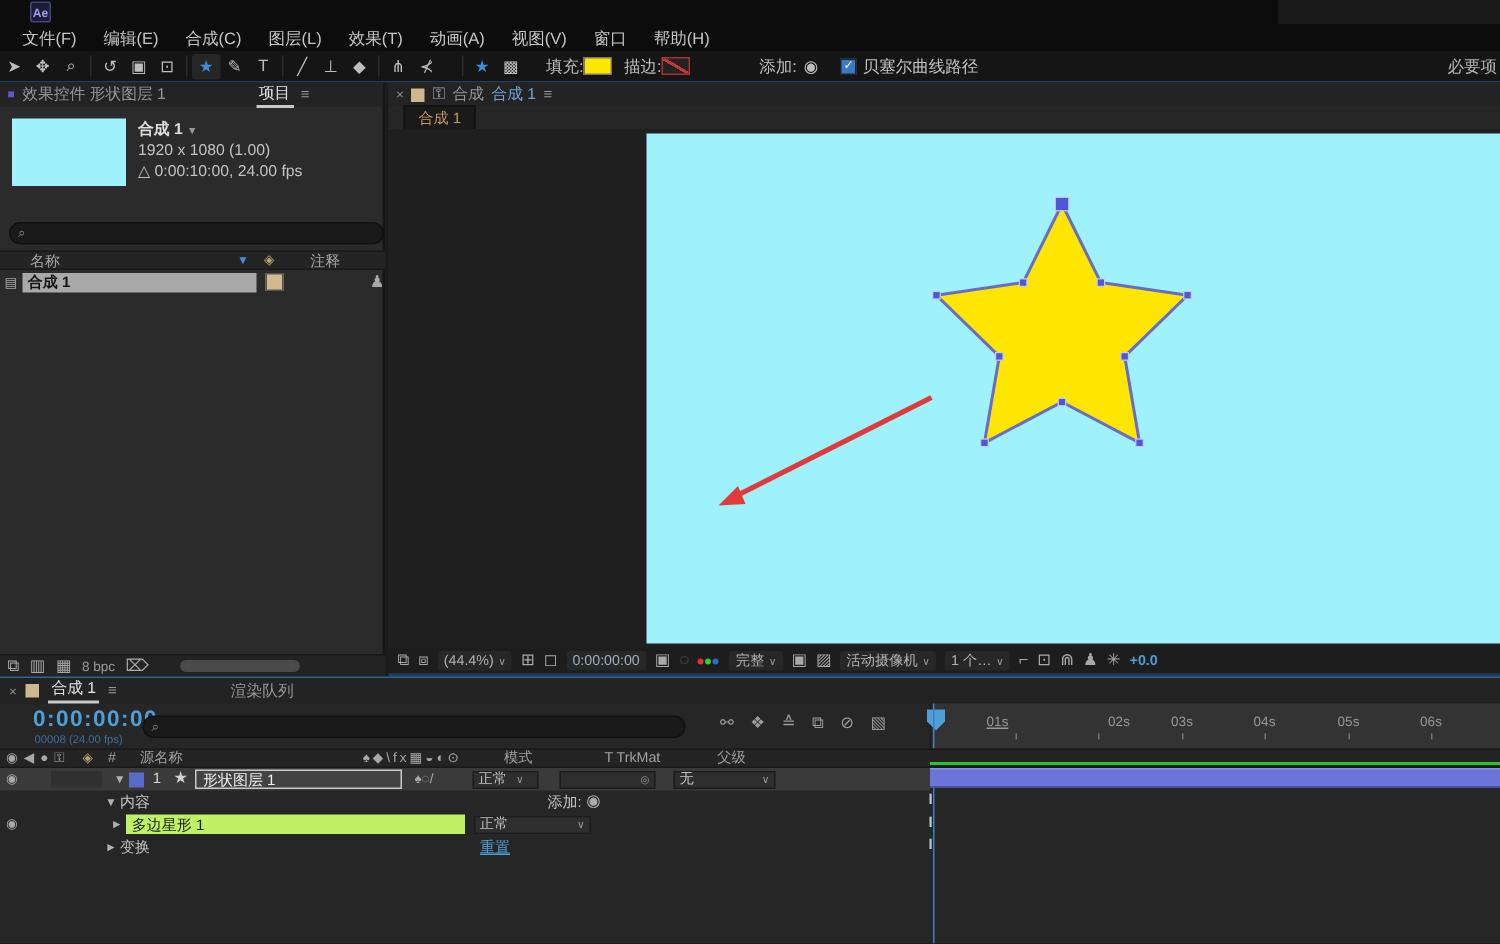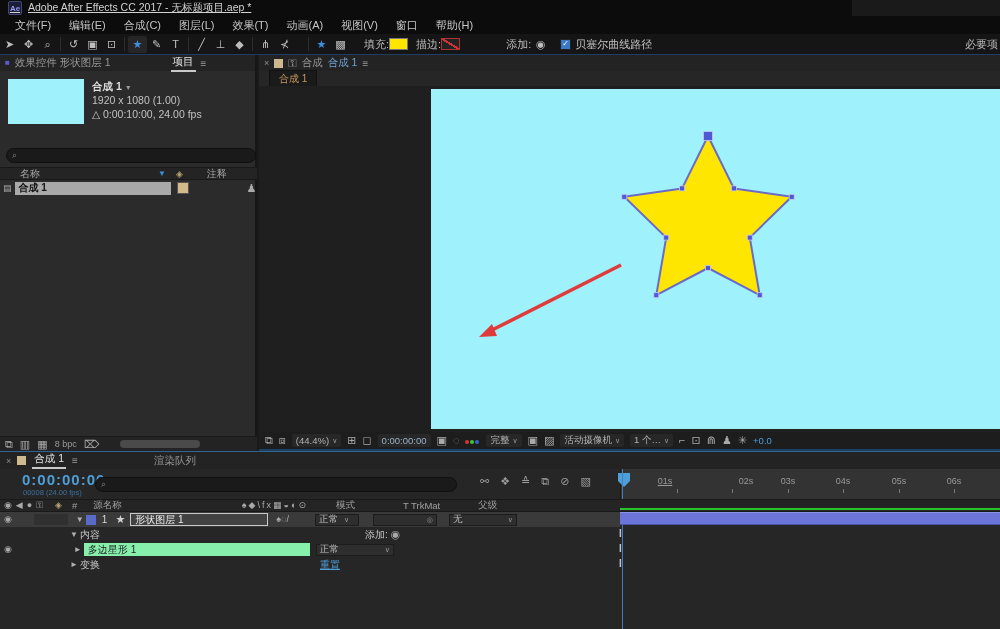--- a/index.html
+++ b/index.html
@@ -4,21 +4,21 @@
 <style>
   html,body{margin:0;padding:0;background:#1a1a1a;}
   body{width:1000px;height:629px;position:relative;overflow:hidden;
        font-family:"Liberation Sans","DejaVu Sans",sans-serif;color:#c8c8c8;
        -webkit-font-smoothing:antialiased;}
   .abs{position:absolute;}
   .row{display:flex;align-items:center;}
   .ic{color:#a9a9a9;font-size:11px;line-height:1;display:inline-block;text-align:center;}
   .dim{color:#8a8a8a;}
   
-  #titlebar{left:0;top:0;width:852px;height:16px;background:#0c0c0c;gap:6px;padding-left:8px;box-sizing:border-box;font-size:10.5px;color:#d2d2d2;text-decoration:underline;}
+  #titlebar{left:0;top:0;width:852px;height:16px;background:#0c0c0c;gap:6px;padding-left:20px;box-sizing:border-box;font-size:10.5px;color:#d2d2d2;}
   .ae-badge{width:12px;height:12px;background:#1d1d38;color:#9999ee;font-size:8px;font-weight:bold;
             display:flex;align-items:center;justify-content:center;border:1px solid #45457e;border-radius:2px;}
   #menubar{left:0;top:16px;width:1000px;height:18px;background:#0c0c0c;gap:0;font-size:11px;color:#c6c6c6;padding-left:6px;box-sizing:border-box;}
   #menubar .mi{padding:2px 9px;cursor:default;}
   #toolbar{left:0;top:34px;width:1000px;height:21px;background:#151515;border-bottom:1px solid #1d3f63;box-sizing:border-box;font-size:11px;}
   .tool{width:19px;height:17px;display:flex;align-items:center;justify-content:center;color:#bdbdbd;font-size:11px;}
   .tool.active{color:#3e8edd;background:#262626;border-radius:2px;}
   .tsep{width:1px;height:14px;background:#2c2c2c;margin:0 3px;}
   .swatch{width:19px;height:12px;display:inline-block;border:1px solid #777;box-sizing:border-box;}
   .swatch.none{background:linear-gradient(to top right,#222 44%,#c33 44%,#c33 56%,#222 56%);border-color:#a33;}
@@ -68,21 +68,20 @@
   .track{position:absolute;left:620px;width:380px;}
   #playhead-line{left:622px;top:17px;width:1px;height:160px;background:#3f7fbf;}
   .ibeam{color:#b9c4d8;font-size:10px;font-weight:bold;}
   .expander{font-size:8px;color:#b0b0b0;width:10px;display:inline-block;}
 </style>
 </head>
 <body>
 
 <div class="abs row" id="titlebar">
   <span class="ae-badge">Ae</span>
-  <span>Adobe After Effects CC 2017 - 无标题项目.aep *</span>
 </div>
 
 <div class="abs row" id="menubar">
   <span class="mi">文件(F)</span>
   <span class="mi">编辑(E)</span>
   <span class="mi">合成(C)</span>
   <span class="mi">图层(L)</span>
   <span class="mi">效果(T)</span>
   <span class="mi">动画(A)</span>
   <span class="mi">视图(V)</span>
@@ -225,21 +224,21 @@
     </span>
     <span class="chip">
       <span>1 个…</span>
         <span class="ddv">∨</span>
     </span>
     <span class="ic">⌐</span>
     <span class="ic">⊡</span>
     <span class="ic">⋒</span>
     <span class="ic">♟</span>
     <span class="ic">✳</span>
-    <span style="color:#4e9ed8;">+0.0</span>
+    <span style="color:#4e9ed8;font-weight:bold;">+0.0</span>
   </div>
 </div>
 
 <div class="abs" id="timeline-panel">
   <div id="tl-tabs">
     <span class="dim" style="font-size:9px;">×</span>
     <span style="width:9px;height:9px;background:#cdb98d;display:inline-block;"></span>
     <span class="ptab-active">合成 1</span>
     <span class="hamburger">≡</span>
     <span class="ptab" style="margin-left:70px;">渲染队列</span>
@@ -321,21 +320,21 @@
   <div class="tl-row" style="left:0;top:75px;">
     <span class="expander" style="margin-left:70px;">▼</span>
     <span style="color:#c4c4c4;">内容</span>
     <span style="margin-left:265px;color:#c4c4c4;">添加:</span>
     <span class="ic" style="margin-left:3px;">◉</span>
   </div>
 
   <div class="tl-row" style="left:0;top:90px;">
     <span class="ic" style="margin-left:4px;font-size:9px;">◉</span>
     <span class="expander" style="margin-left:62px;">►</span>
-    <span class="sel-bar" style="width:218px;background:#86efac;color:#1c1c1c;font-weight:normal;">多边星形 1</span>
+    <span class="sel-bar" style="width:218px;background:#bef264;color:#1c1c1c;font-weight:normal;">多边星形 1</span>
     <span class="modechip" style="margin-left:6px;width:78px;">
         <span>正常</span>
         <span class="ddv" style="margin-left:auto;">∨</span>
       </span>
   </div>
 
   <div class="tl-row" style="left:0;top:105px;">
     <span class="expander" style="margin-left:70px;">►</span>
     <span style="color:#c4c4c4;">变换</span>
     <span style="margin-left:220px;color:#4e9ed8;text-decoration:underline;">重置</span>

